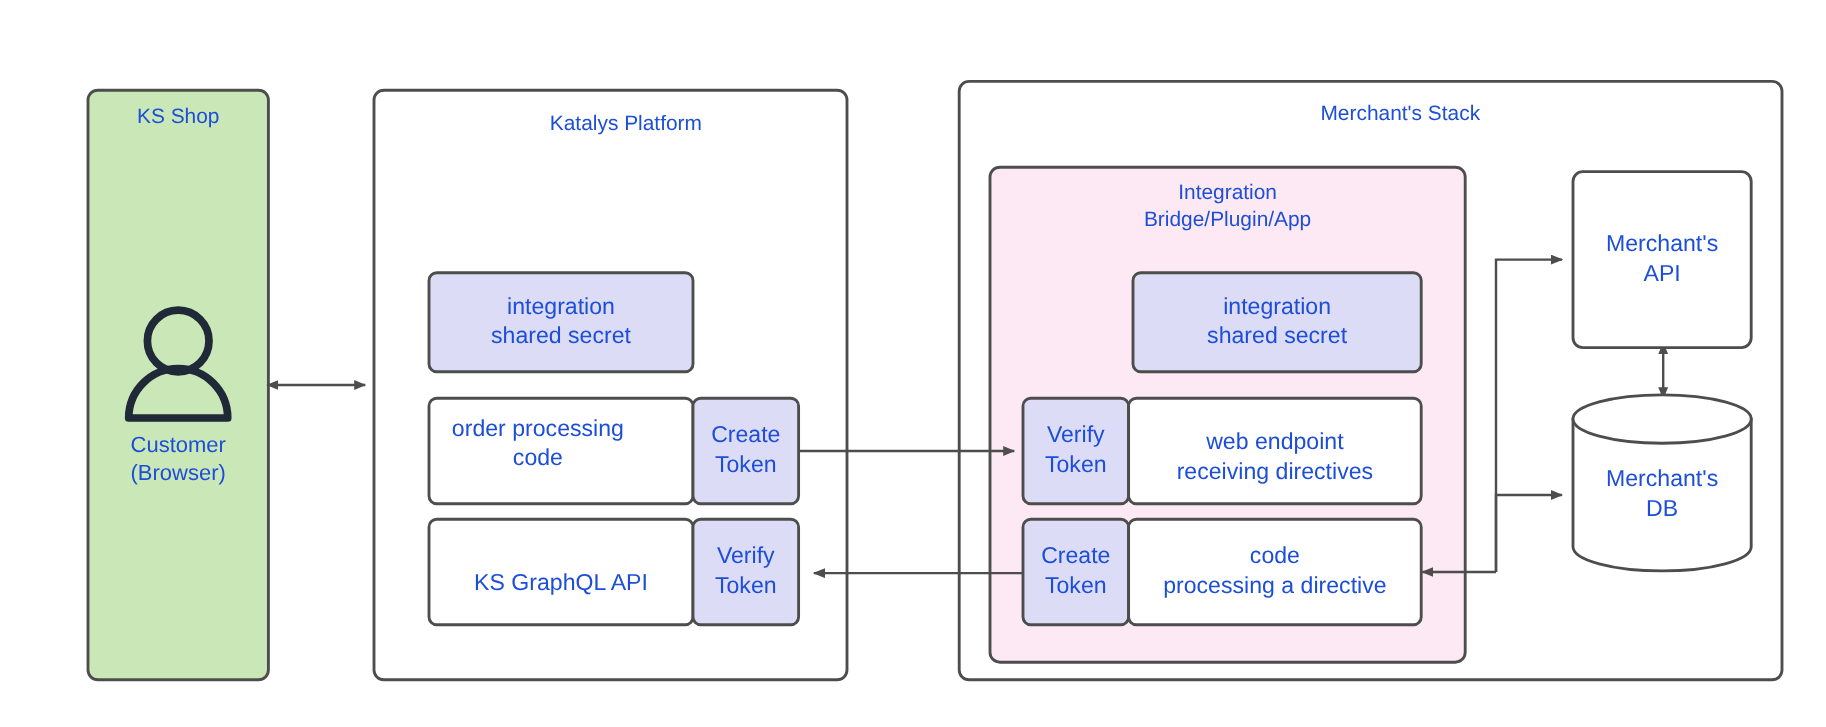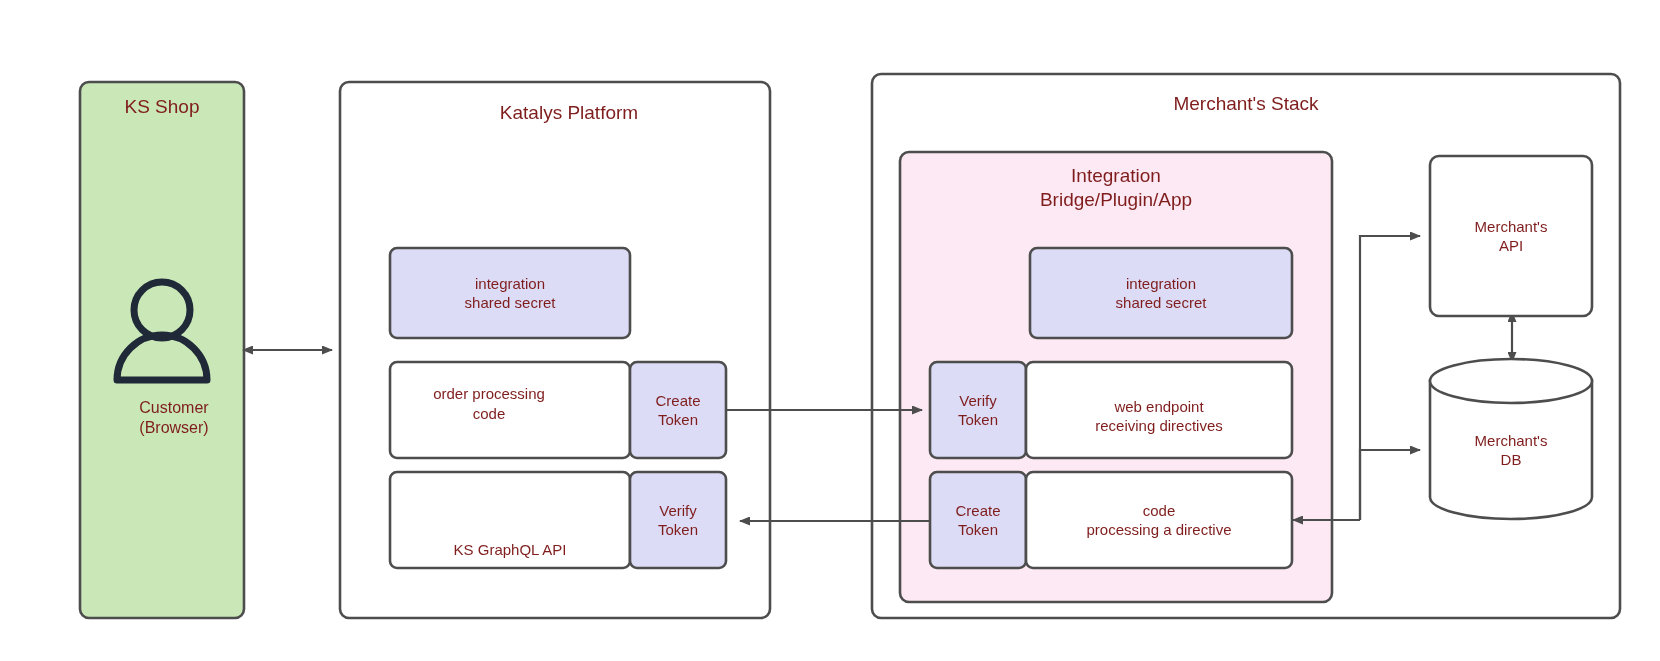--- a/index.html
+++ b/index.html
@@ -24,29 +24,29 @@
     left: 0;
     width: 1660px;
     height: 661px;
   }
   .node-text {
     position: absolute;
     display: flex;
     align-items: center;
     justify-content: center;
     text-align: center;
-    color: #7f1d1d;
+    color: #1d4ed8;
     font-family: "Liberation Sans", sans-serif;
     line-height: 1.27;
     white-space: pre-line;
     pointer-events: none;
   }
   .t-container-title { font-size: 19px; }
-  .t-box { font-size: 15px; }
-  .t-small { font-size: 16px; margin-left: 12px; }
+  .t-box { font-size: 21px; }
+  .t-small { font-size: 20px; }
 </style>
 </head>
 <body>
 
 <div id="diagram">
 
   <svg class="layer" viewBox="0 0 1660 661">
     <defs>
       <marker id="arrow" markerWidth="11" markerHeight="9" refX="10" refY="4.5" orient="auto" markerUnits="userSpaceOnUse">
         <path d="M0,0 L11,4.5 L0,9 Z" fill="#4d4d4d"></path>
@@ -107,35 +107,35 @@
     </g>
   </svg>
 
   <div class="node-text t-container-title" style="left:80px; top:93px; width:164px; height:28px;">KS Shop</div>
 
   <div class="node-text t-small" style="left:80px; top:390px; width:164px; height:56px;">Customer
 (Browser)</div>
 
   <div class="node-text t-container-title" style="left:340px; top:99px; width:458px; height:28px;">Katalys Platform</div>
 
-  <div class="node-text t-container-title" style="left:872px; top:90px; width:748px; height:28px;">Merchant's Stack</div>
+  <div class="node-text t-container-title" style="left:872px; top:90px; width:748px; height:28px;padding-left:27px;">Merchant's Stack</div>
 
   <div class="node-text t-container-title" style="left:900px; top:158px; width:432px; height:60px;">Integration
 Bridge/Plugin/App</div>
 
   <div class="node-text t-box" style="left:390px; top:248px; width:240px; height:90px;">integration
 shared secret</div>
 
   <div class="node-text t-box" style="left:369px; top:362px; width:240px; height:83px;">order processing
 code</div>
 
   <div class="node-text t-box" style="left:630px; top:362px; width:96px; height:96px;">Create
 Token</div>
 
-  <div class="node-text t-box" style="left:390px; top:472px; width:240px; height:116px;margin-top:20px;">KS GraphQL API</div>
+  <div class="node-text t-box" style="left:390px; top:472px; width:240px; height:116px;">KS GraphQL API</div>
 
   <div class="node-text t-box" style="left:630px; top:472px; width:96px; height:96px;">Verify
 Token</div>
 
   <div class="node-text t-box" style="left:1030px; top:248px; width:262px; height:90px;">integration
 shared secret</div>
 
   <div class="node-text t-box" style="left:930px; top:362px; width:96px; height:96px;">Verify
 Token</div>
 

